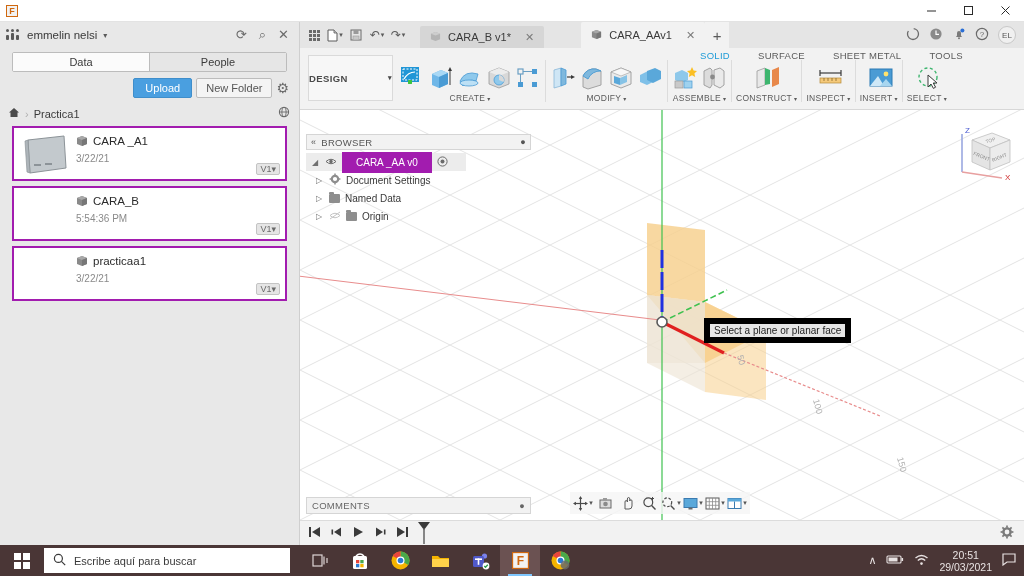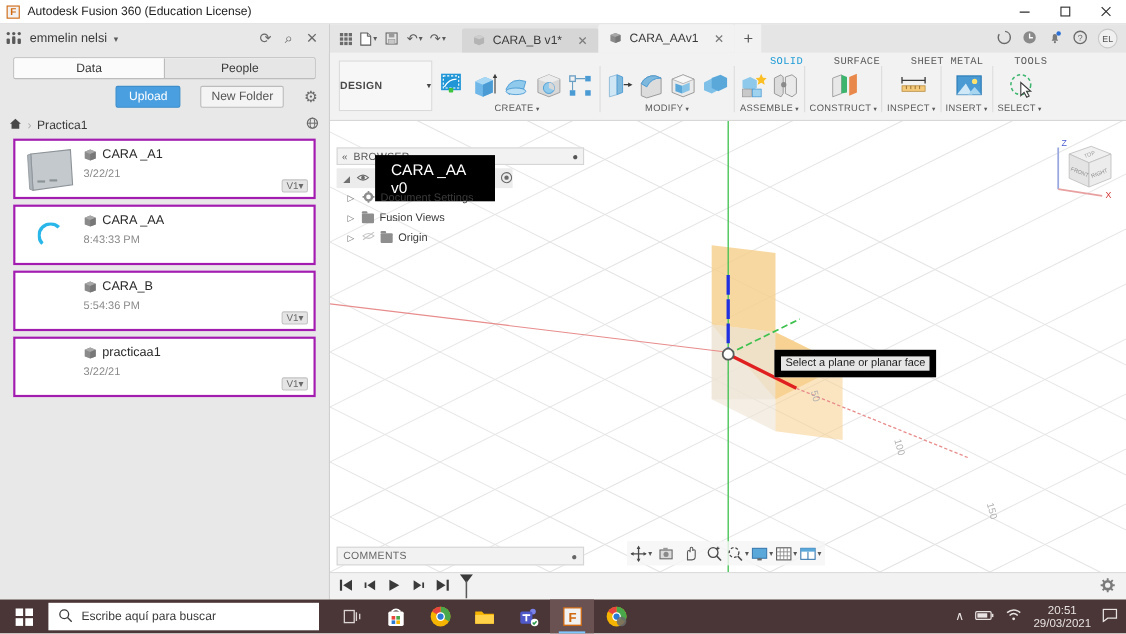--- a/index.html
+++ b/index.html
@@ -67,21 +67,21 @@
     background: #ffffff;
   }
   .dp-tab {
     flex: 1; display: flex; align-items: center; justify-content: center;
     font-size: 11px; color: #3a3a3a; background: #fbfbfb; cursor: pointer;
   }
   .dp-tab.inactive { background: #e6e6e6; border-left: 1px solid #bcbcbc; }
 
   .dp-actions {
     height: 32px; display: flex; align-items: center;
-    justify-content: flex-end; padding-right: 10px; gap: 18px;
+    justify-content: flex-end; padding-right: 10px; gap: 4px;
   }
   .btn-upload {
     background: #4a9fe0; color: #ffffff; font-size: 11px;
     padding: 3px 11px; border-radius: 2px; border: 1px solid #3f8ecb;
     cursor: pointer;
   }
   .btn-newfolder {
     background: #f4f4f4; color: #555; font-size: 11px;
     padding: 3px 9px; border-radius: 2px; border: 1px solid #bcbcbc;
     cursor: pointer;
@@ -145,20 +145,21 @@
   .f-qi .mini-caret { font-size: 7px; margin-left: 1px; }
   .grid9 { display: grid; grid-template-columns: repeat(3,3px);
            grid-template-rows: repeat(3,3px); gap: 1px; }
   .grid9 s { background: #6a6a6a; display: block; }
 
   .doc-tab {
     height: 22px; margin-top: 4px; padding: 0 10px;
     display: flex; align-items: center; gap: 6px;
     font-size: 11px; color: #3a3a3a; cursor: pointer;
     border-radius: 2px 2px 0 0;
+    margin-left: 37px;
   }
   .doc-tab.inactive { background: #d6d6d6; }
   .doc-tab.active { background: #f2f2f2; height: 26px; margin-top: 0; }
   .doc-tab .x { font-size: 11px; color: #7a7a7a; margin-left: 8px; }
   .tab-plus {
     width: 24px; height: 26px; display: flex; align-items: center;
     justify-content: center; font-size: 15px; color: #5a5a5a;
     background: #f2f2f2; cursor: pointer;
   }
   .f-righticons {
@@ -184,21 +185,21 @@
     display: flex; align-items: center; justify-content: space-between;
     font-size: 9.5px; font-weight: bold; color: #4a4a4a;
     letter-spacing: .4px; cursor: pointer;
   }
   .ws-box .mc { font-size: 7px; margin-left: 4px; }
 
   .ribbon-tabs {
     position: absolute; left: 400px; top: 2px; display: flex; gap: 28px;
     font-size: 9.5px; letter-spacing: .3px;
   }
-  .rt { color: #5a5a5a; cursor: pointer; font-family: Liberation Mono, monospace; }
+  .rt { color: #5a5a5a; cursor: pointer; }
   .rt.active { color: #1e9bd7; }
 
   .rgroup {
     display: flex; flex-direction: column; align-items: center;
     padding-top: 13px; position: relative;
   }
   .rg-icons { display: flex; align-items: flex-end; gap: 3px; height: 30px; }
   .rg-label {
     font-size: 8.5px; color: #5a5a5a; margin-top: 2px; letter-spacing: .3px;
   }
@@ -227,21 +228,21 @@
   .bp-head .coll { font-size: 9px; margin-right: 5px; color: #555; }
   .bp-head .dot { margin-left: auto; font-size: 9px; color: #555; }
   .bp-row {
     height: 18px; display: flex; align-items: center; gap: 5px;
     padding-left: 10px; cursor: pointer;
   }
   .bp-row.root { background: #ececec; width: 160px; margin-top: 3px; padding-left: 6px; }
   .bp-row .tri { font-size: 8px; color: #707070; width: 8px; }
   .bp-row .eye { font-size: 9px; color: #7a7a7a; }
   .bp-row .nm { font-size: 10px; color: #3a3a3a; }
-  .bp-row.root .nm { background: #000000; color: #fff; padding: 5px 14px; font-size: 14px; }
+  .bp-row.root .nm { background: #a21caf; color: #fff; padding: 5px 14px; font-size: 10px; }
   .folder-ico {
     width: 11px; height: 9px; background: #8e8e8e; border-radius: 1px;
     position: relative;
   }
   .folder-ico::before {
     content: ""; position: absolute; left: 0; top: -2px;
     width: 5px; height: 2px; background: #8e8e8e; border-radius: 1px 1px 0 0;
   }
 
   .tooltip {
@@ -311,21 +312,20 @@
   }
   .tk-clock { text-align: center; line-height: 12px; font-size: 10.5px; }
 </style>
 </head>
 <body>
 
 <div id="app">
 
   <div class="titlebar">
     <div class="tb-appicon">F</div>
-    <div class="tb-title">Autodesk Fusion 360 (Education License)</div>
     <div class="tb-btns">
       <div class="tb-btn">
         <svg width="11" height="11" viewBox="0 0 11 11">
             <line x1="1" y1="6" x2="10" y2="6" stroke="#2b2b2b" stroke-width="1"></line>
           </svg>
       </div>
       <div class="tb-btn">
         <svg width="11" height="11" viewBox="0 0 11 11">
             <rect x="1.5" y="1.5" width="8" height="8" fill="none" stroke="#2b2b2b" stroke-width="1"></rect>
           </svg>
@@ -407,34 +407,20 @@
               </svg>
           </span>
           <span>CARA _A1</span>
         </div>
         <div class="dp-item-date">3/22/21</div>
         <div class="dp-ver">
           <span>V1</span><span>▾</span>
         </div>
       </div>
 
-      <div class="dp-item">
-        <div class="spinner"></div>
-        <div class="dp-item-name">
-          <span class="cube-ico">
-            <svg width="12" height="12" viewBox="0 0 12 12">
-                <polygon points="6,1 11,3 11,9 6,11 1,9 1,3" fill="#8a8a8a"></polygon>
-                <polygon points="6,1 11,3 6,5 1,3" fill="#a8a8a8"></polygon>
-                <polygon points="6,5 11,3 11,9 6,11" fill="#777"></polygon>
-              </svg>
-          </span>
-          <span>CARA _AA</span>
-        </div>
-        <div class="dp-item-date">8:43:33 PM</div>
-      </div>
 
       <div class="dp-item">
         <div class="dp-item-name">
           <span class="cube-ico">
             <svg width="12" height="12" viewBox="0 0 12 12">
                 <polygon points="6,1 11,3 11,9 6,11 1,9 1,3" fill="#8a8a8a"></polygon>
                 <polygon points="6,1 11,3 6,5 1,3" fill="#a8a8a8"></polygon>
                 <polygon points="6,5 11,3 11,9 6,11" fill="#777"></polygon>
               </svg>
           </span>
@@ -858,21 +844,21 @@
                   <line x1="9.6" y1="6" x2="11.4" y2="6"></line>
                 </g>
               </svg>
           </span>
           <span class="nm">Document Settings</span>
         </div>
 
         <div class="bp-row">
           <span class="tri">▷</span>
           <span class="folder-ico"></span>
-          <span class="nm">Fusion Views</span>
+          <span class="nm">Named Data</span>
         </div>
 
         <div class="bp-row">
           <span class="tri">▷</span>
           <span>
             <svg width="12" height="9" viewBox="0 0 12 9">
                 <path d="M1 4.5 Q6 0 11 4.5 Q6 9 1 4.5 Z" fill="none" stroke="#c4c4c4" stroke-width="1"></path>
                 <line x1="1" y1="8" x2="11" y2="1" stroke="#c4c4c4" stroke-width="1"></line>
               </svg>
           </span>

